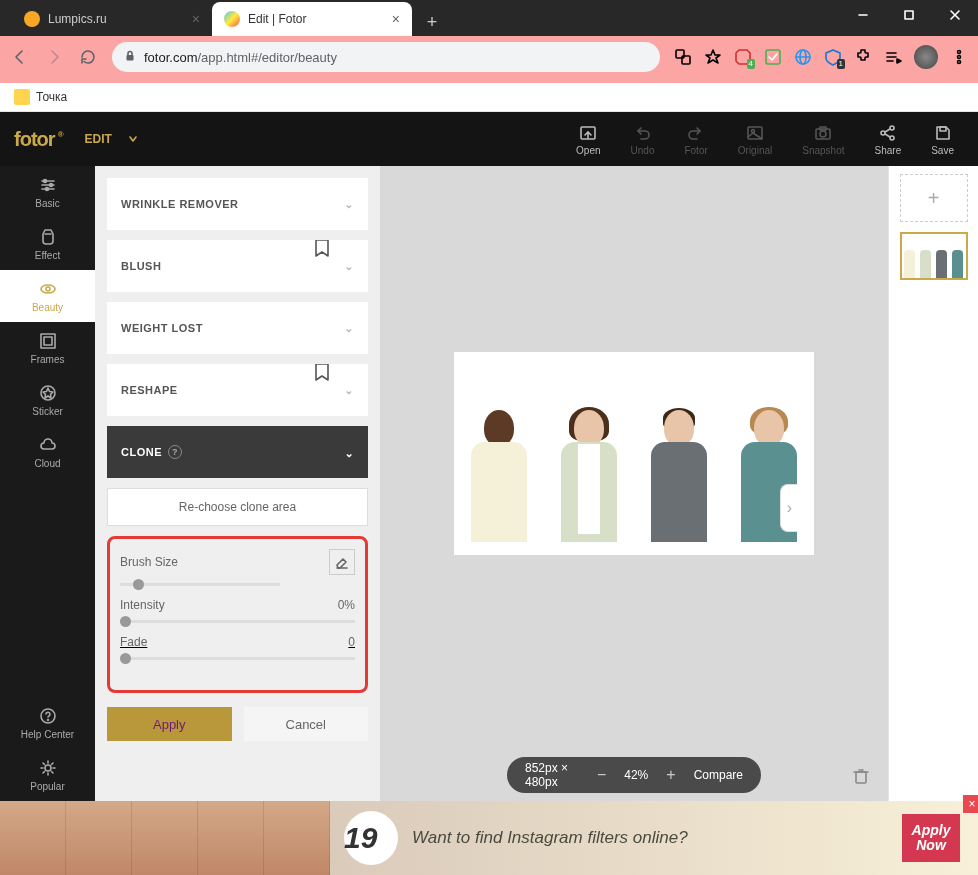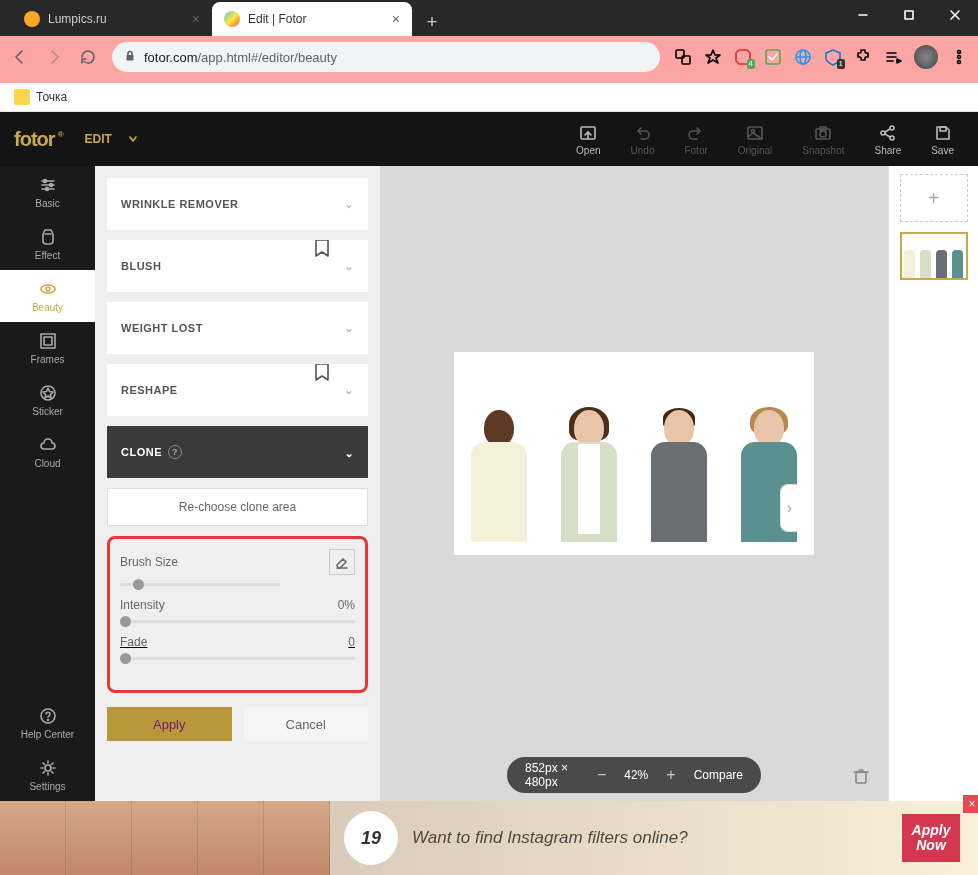--- a/index.html
+++ b/index.html
@@ -105,21 +105,21 @@
 
 
 .statusbar { position: absolute; bottom: 8px; left: 50%; transform: translateX(-50%); background: #4a4a4a; color: #fff; height: 36px; border-radius: 18px; display: flex; align-items: center; padding: 0 18px; gap: 18px; font-size: 12px; }
 .zoombtn { font-size: 16px; color: #ccc; }
 .trash { position:absolute; bottom: 12px; right: 18px; color:#888;}
 
 
 .adbanner { height: 74px; background: linear-gradient(90deg, #e8d5c8 0%, #d8c8b8 30%, #f8f0d8 100%); position: relative; display:flex; align-items:center; }
 .adfaces { height: 74px; width: 330px; display:flex; }
 .adface { flex:1; background: linear-gradient(180deg, #d4a888 0%, #c08868 100%); border-right: 1px solid rgba(0,0,0,0.1);}
-.adcircle { width: 54px; height: 54px; background:#fff; border-radius:50%; display:flex; align-items:center; justify-content:center; font-size:18px; font-weight:bold; font-style:italic; color:#333; margin:0 14px;}
+.adcircle { width: 54px; height: 54px; background:#fff; border-radius:50%; display:flex; align-items:center; font-size:30px; font-weight:bold; font-style:italic; color:#333; margin:0 14px;}
 .adtext { flex:1; display:flex; flex-direction:column; justify-content:center; }
 .adline1 { font-size: 17px; font-style: italic; color: #4a4a40;}
 .adline2 { font-size: 20px; font-weight: bold; font-style: italic; color: #3a3a30;}
 .adcta { width: 58px; height: 48px; background: #d43850; color:#fff; font-weight:bold; font-style:italic; font-size: 14px; display:flex; flex-direction:column; align-items:center; justify-content:center; margin-right:18px; line-height:1.1;}
 .adclose { position:absolute; top:-6px; right:-3px; width:18px; height:18px; background:#e84850; color:#fff; font-size:12px; display:flex; align-items:center; justify-content:center;}
 
 svg { fill: none; stroke: currentColor; stroke-width: 1.6; stroke-linecap: round; stroke-linejoin: round;}
 </style>
 </head>
 <body>
@@ -371,21 +371,21 @@
               <path d="M8 8 a2 2 0 1 1 3 2 l-1 1"></path>
               <circle cx="10" cy="14" r="0.5" fill="currentColor"></circle>
             </svg>
             <span>Help Center</span>
           </div>
         <div class="sideitem">
             <svg viewBox="0 0 20 20">
               <circle cx="10" cy="10" r="3"></circle>
               <path d="M10 3v2M10 15v2M3 10h2M15 10h2M5 5l1.5 1.5M13.5 13.5L15 15M15 5l-1.5 1.5M6.5 13.5L5 15"></path>
             </svg>
-            <span>Settings</span>
+            <span>Popular</span>
           </div>
       </div>
 
       <div class="panel">
         <div class="accitem">
             <span>WRINKLE REMOVER</span>
             <span class="chev">⌄</span>
           </div>
         <div class="accitem">
             <span>BLUSH</span>

